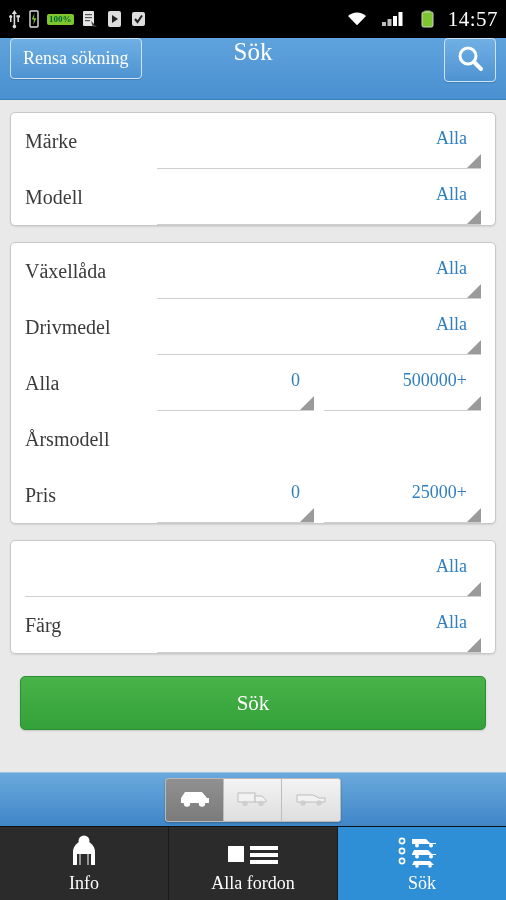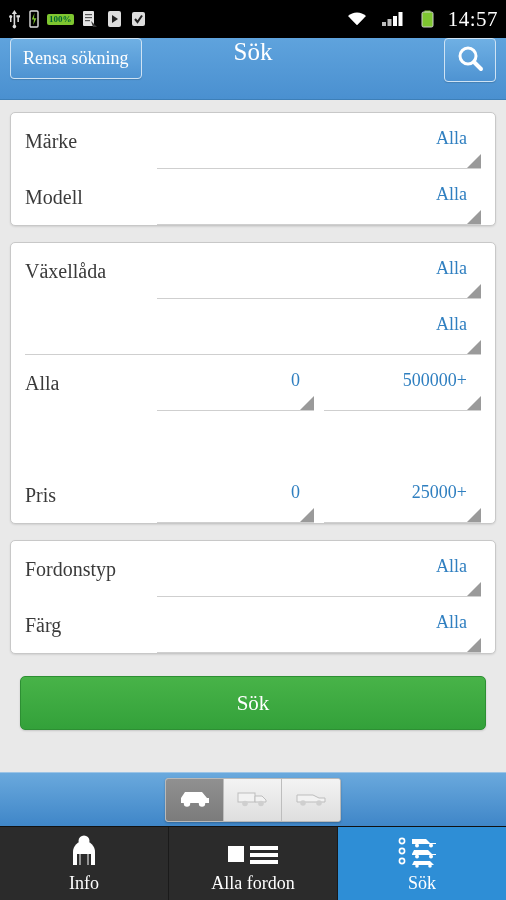--- a/index.html
+++ b/index.html
@@ -280,20 +280,21 @@
           <div class="row">
             <div class="row-label">Växellåda</div>
             <div class="fields">
               <div class="field">
                 <span class="val">Alla</span>
                 <span class="caret"></span>
               </div>
             </div>
           </div>
           <div class="row">
+            <div class="row-label">Drivmedel</div>
             <div class="fields">
               <div class="field">
                 <span class="val">Alla</span>
                 <span class="caret"></span>
               </div>
             </div>
           </div>
           <div class="row">
             <div class="row-label">Alla</div>
             <div class="fields">
@@ -301,40 +302,40 @@
                 <span class="val">0</span>
                 <span class="caret"></span>
               </div>
               <div class="field">
                 <span class="val">500000+</span>
                 <span class="caret"></span>
               </div>
             </div>
           </div>
           <div class="row">
+            <div class="row-label">Årsmodell</div>
             <div class="fields">
             </div>
           </div>
           <div class="row">
             <div class="row-label">Pris</div>
             <div class="fields">
               <div class="field">
                 <span class="val">0</span>
                 <span class="caret"></span>
               </div>
               <div class="field">
                 <span class="val">25000+</span>
                 <span class="caret"></span>
               </div>
             </div>
           </div>
         </div>
         <div class="card">
           <div class="row">
-            <div class="row-label">Fordonstyp</div>
             <div class="fields">
               <div class="field">
                 <span class="val">Alla</span>
                 <span class="caret"></span>
               </div>
             </div>
           </div>
           <div class="row">
             <div class="row-label">Färg</div>
             <div class="fields">

